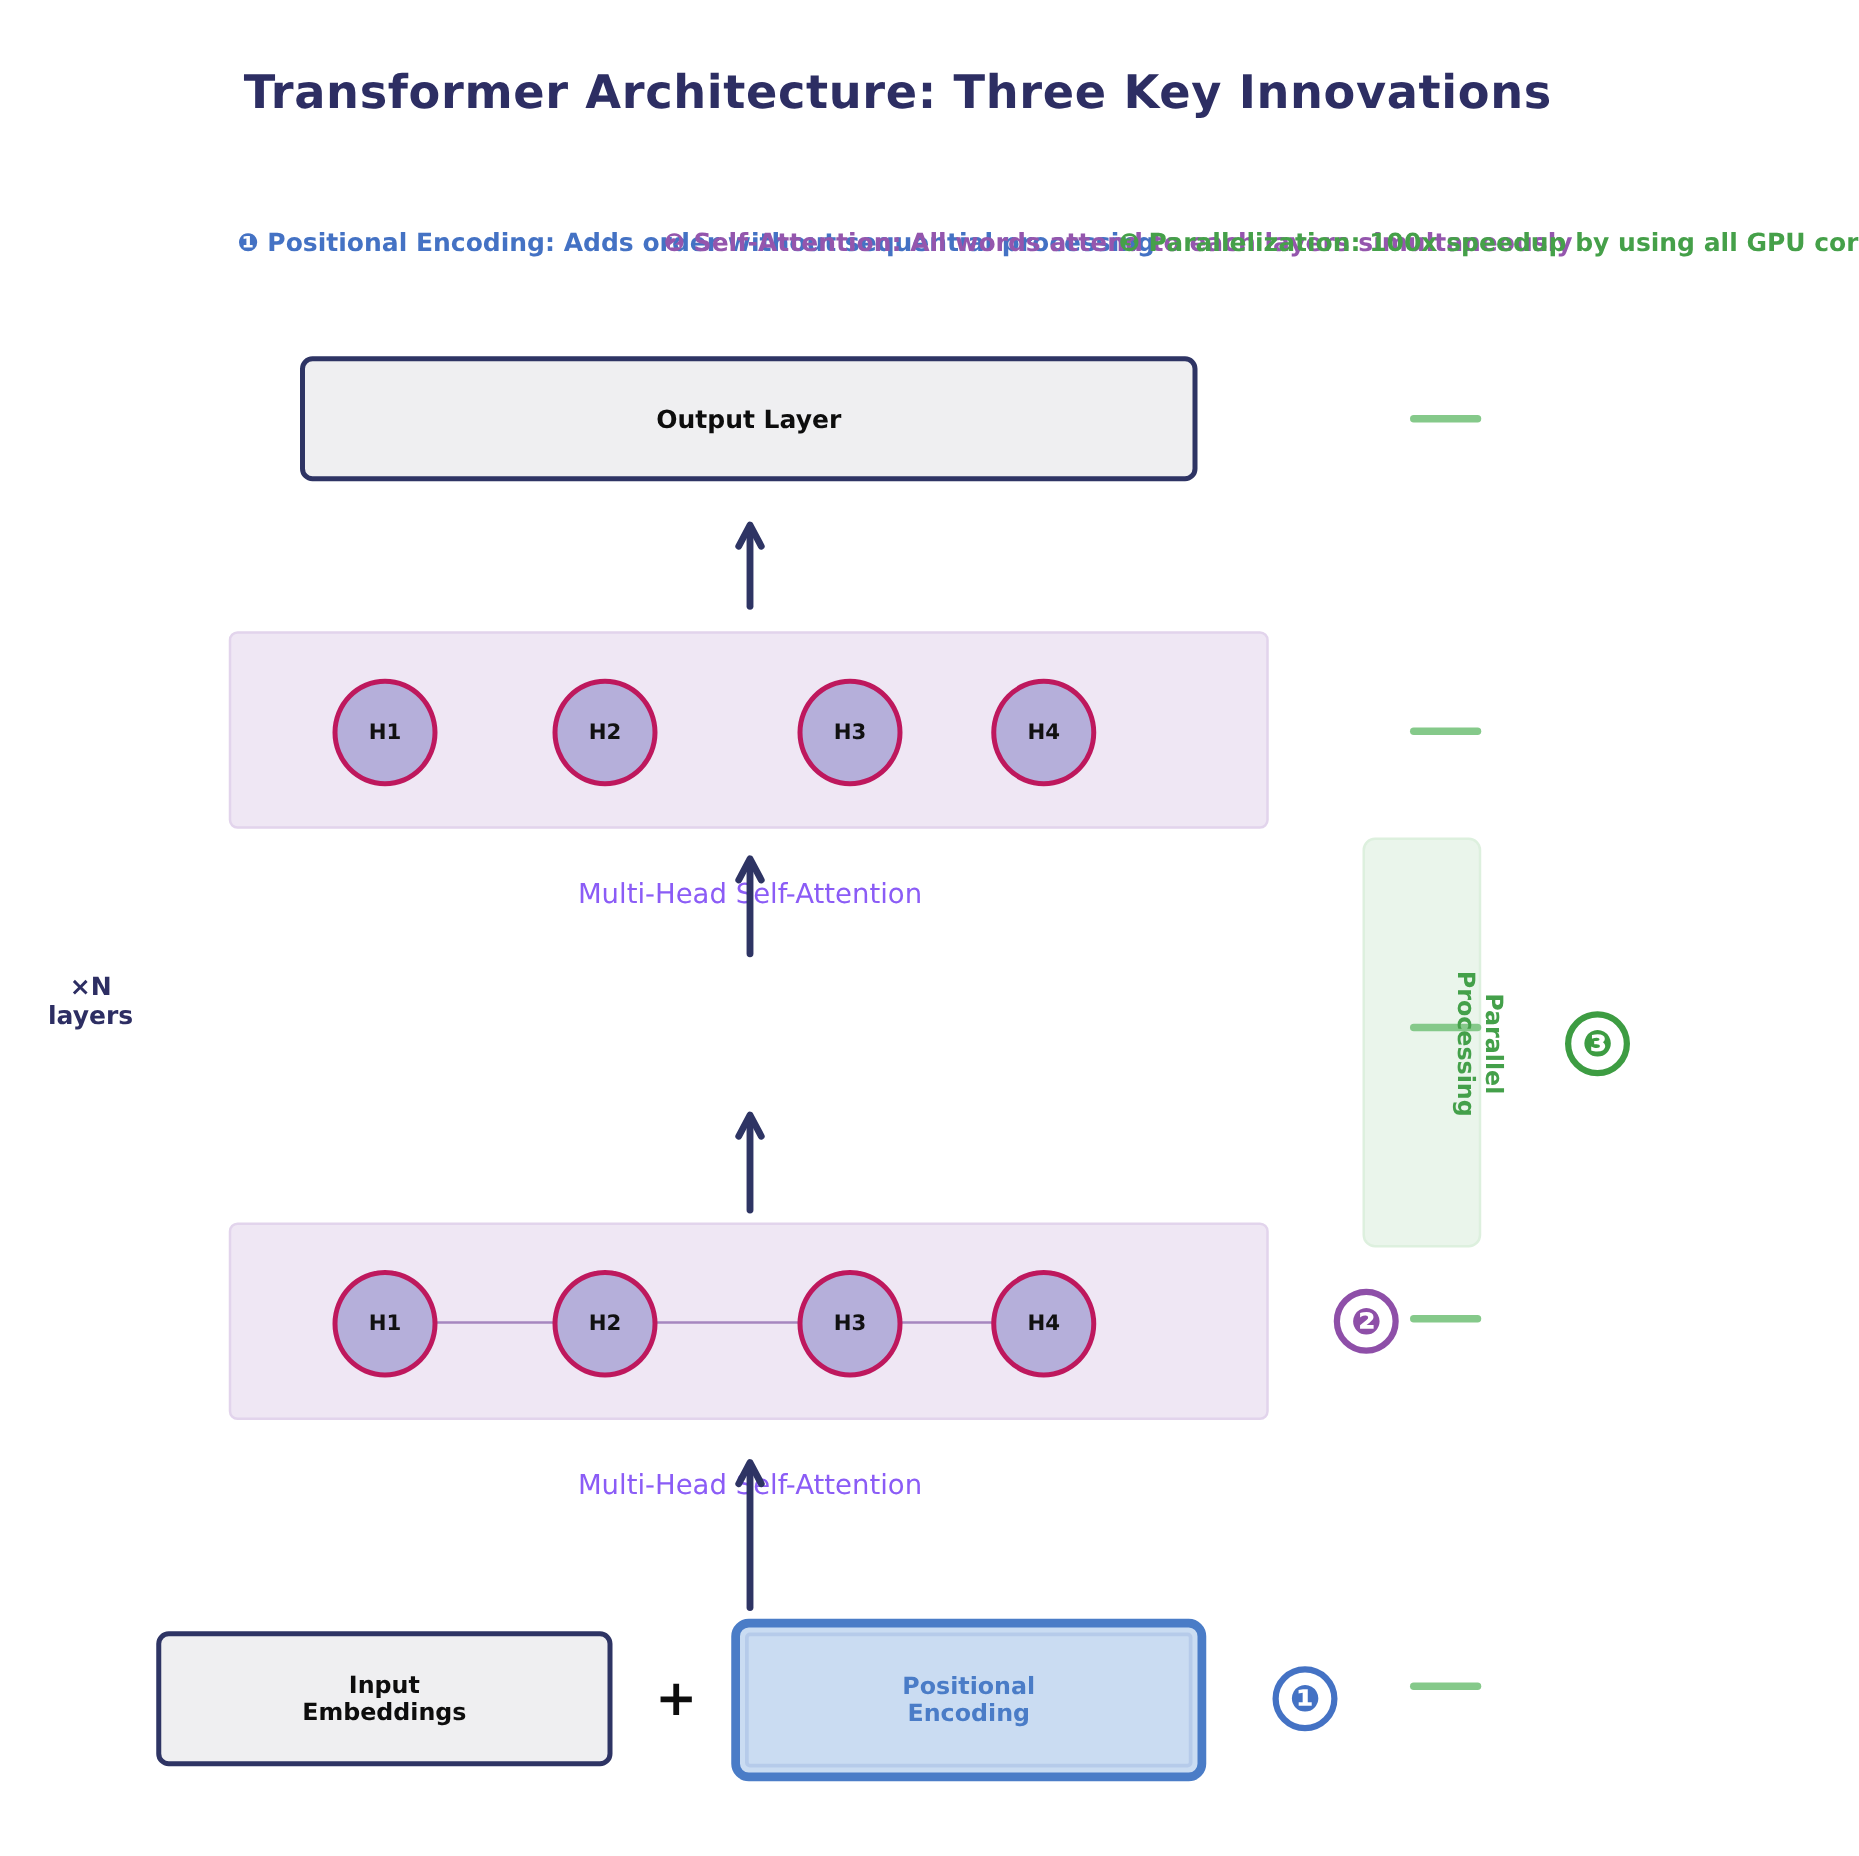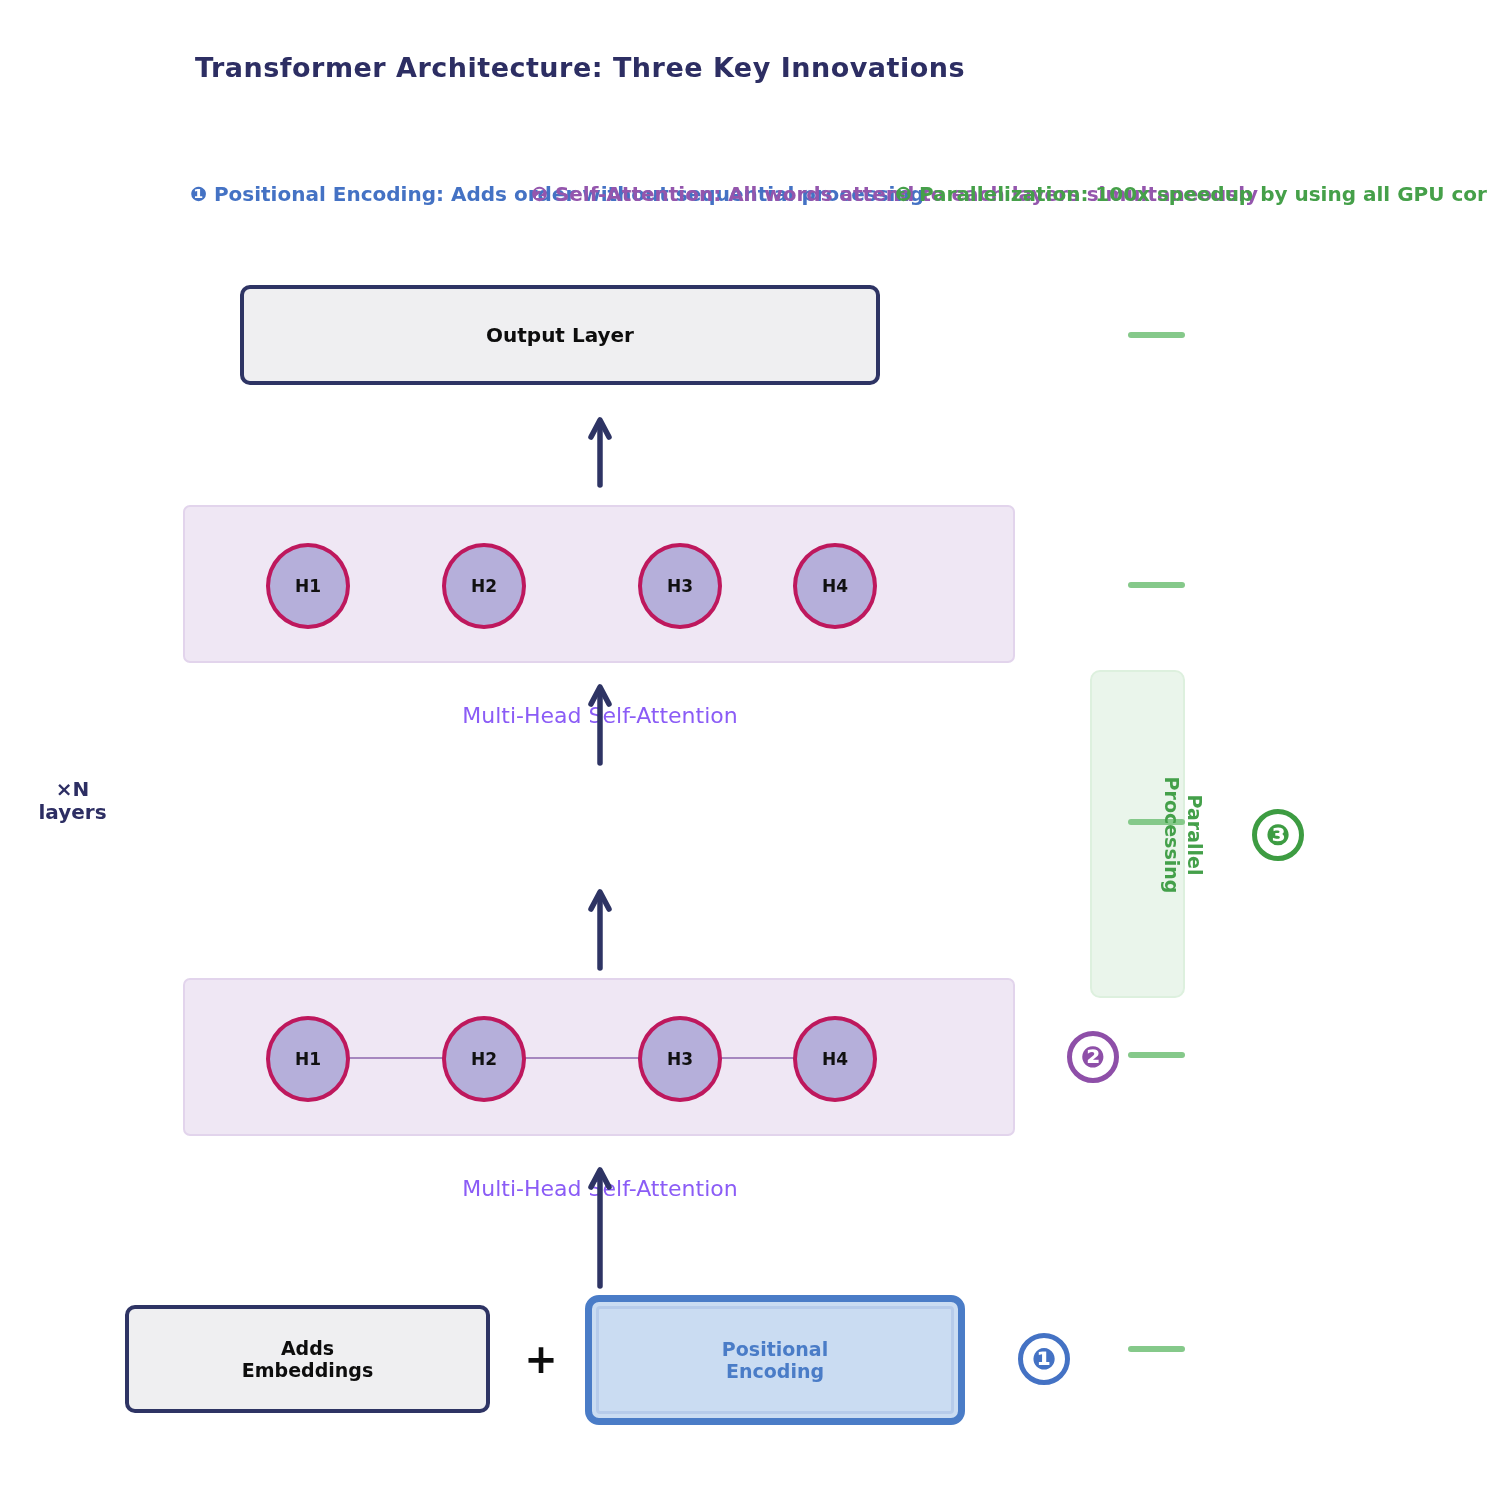--- a/index.html
+++ b/index.html
@@ -1,29 +1,29 @@
 <!DOCTYPE html>
 <html><head>
 <meta charset="utf-8">
 <style>
   html,body{margin:0;padding:0;background:#ffffff;}
   body{font-family:"DejaVu Sans","Liberation Sans",sans-serif;}
   #canvas{position:relative;width:1487px;height:1485px;background:#ffffff;overflow:hidden;}
 
-  .title{position:absolute;left:195px;top:52px;font-size:27px;font-weight:bold;color:#2d2e63;letter-spacing:0.5px;}
+  .title{position:absolute;left:195px;top:52px;font-size:37px;font-weight:bold;color:#2d2e63;letter-spacing:0.5px;}
 
   .ann{position:absolute;top:182px;font-size:20px;font-weight:bold;white-space:nowrap;}
   .ann-1{left:190px;color:#4472c4;z-index:3;}
   .ann-2{left:531px;color:#9456ad;z-index:4;}
   .ann-3{left:895px;color:#45a049;z-index:5;}
 
   .gbox{position:absolute;box-sizing:border-box;background:#efeff1;border:4px solid #2e3464;
         border-radius:10px;display:flex;align-items:center;justify-content:center;
         font-weight:bold;color:#0d0d0d;text-align:center;}
-  .box-output{left:240px;top:285px;width:640px;height:100px;font-size:20px;}
+  .box-output{left:240px;top:285px;width:718px;height:100px;font-size:20px;}
   .box-ffn{left:245px;top:770px;width:713px;height:100px;font-size:20px;}
   .box-input{left:125px;top:1305px;width:365px;height:108px;font-size:19px;line-height:22px;}
 
   .attn-block{position:absolute;box-sizing:border-box;left:183px;width:832px;height:158px;
         background:#efe7f4;border:2px solid #e2d4ec;border-radius:7px;}
   .attn-upper{top:505px;}
   .attn-lower{top:978px;}
   .head-circle{position:absolute;box-sizing:border-box;width:84px;height:86px;border-radius:50%;
         background:#b5afda;border:4px solid #be185d;display:flex;align-items:center;justify-content:center;
         font-size:17px;font-weight:bold;color:#111;z-index:2;}
@@ -115,21 +115,21 @@
         <span>H3</span>
       </div>
     <div class="head-circle hc-top hc4">
         <span>H4</span>
       </div>
   </div>
 
   <div class="mhsa mhsa-lower">Multi-Head Self-Attention</div>
 
   <div class="gbox box-input pre">
-    <span class="pre">Adds
+    <span class="pre">Input
 Embeddings</span>
   </div>
 
   <div class="plus">+</div>
 
   <div class="box-posenc">
     <div class="posenc-inner">
       <span class="pre">Positional
 Encoding</span>
     </div>

